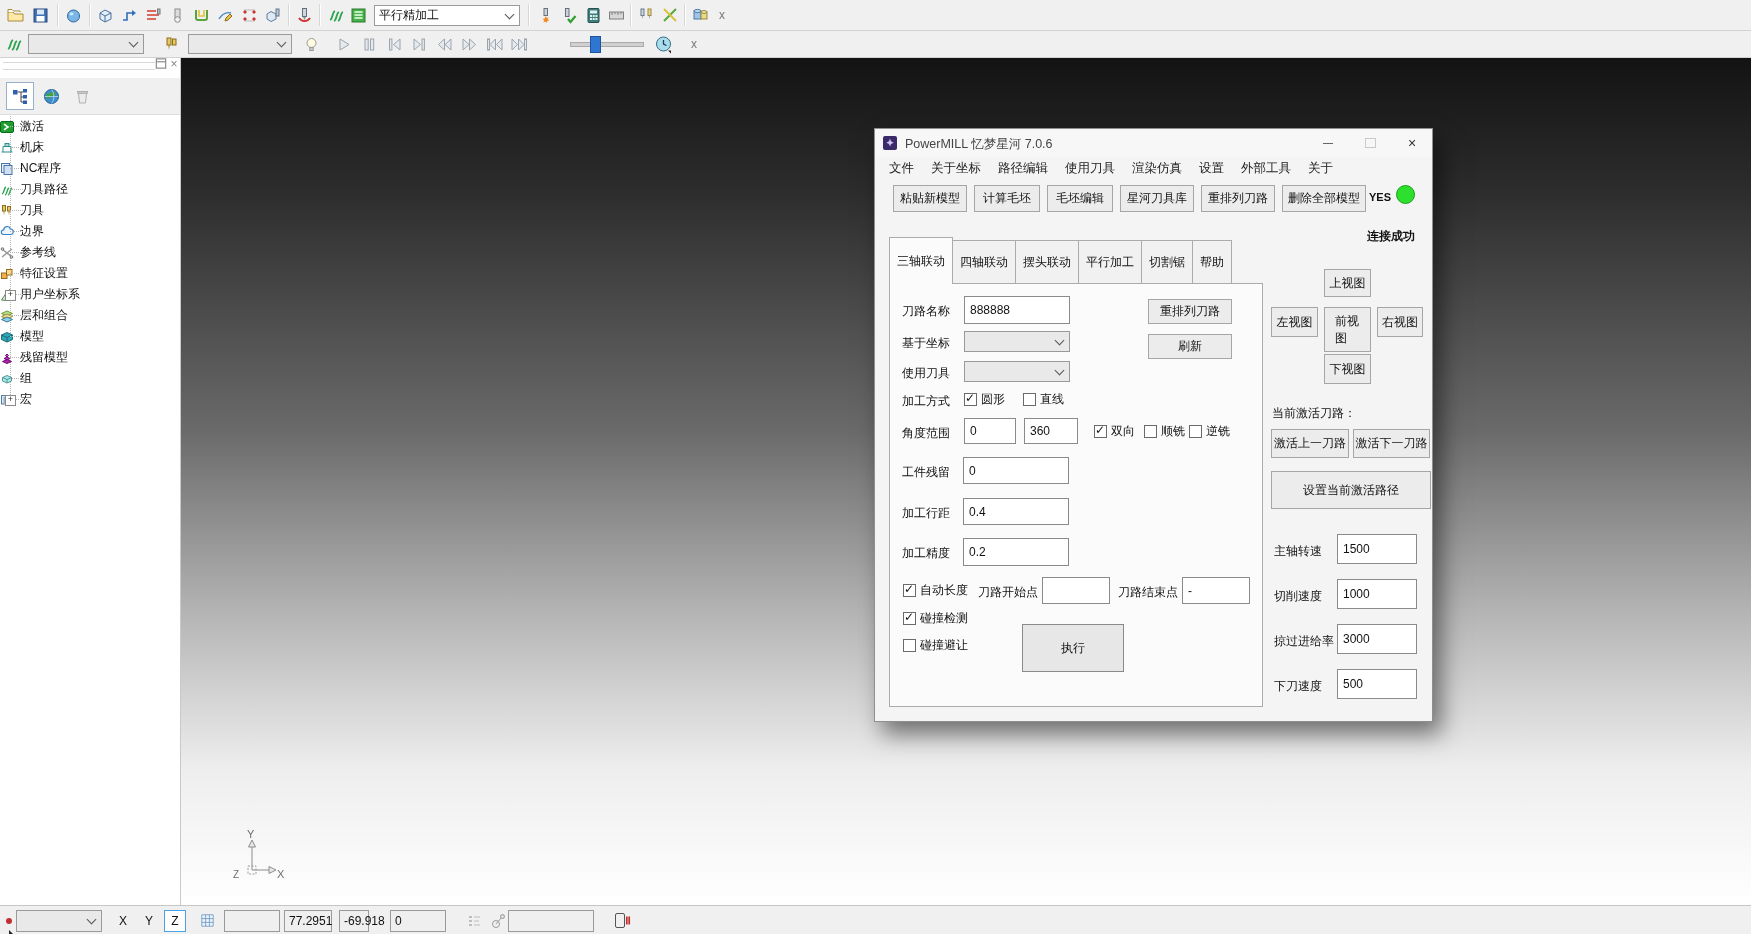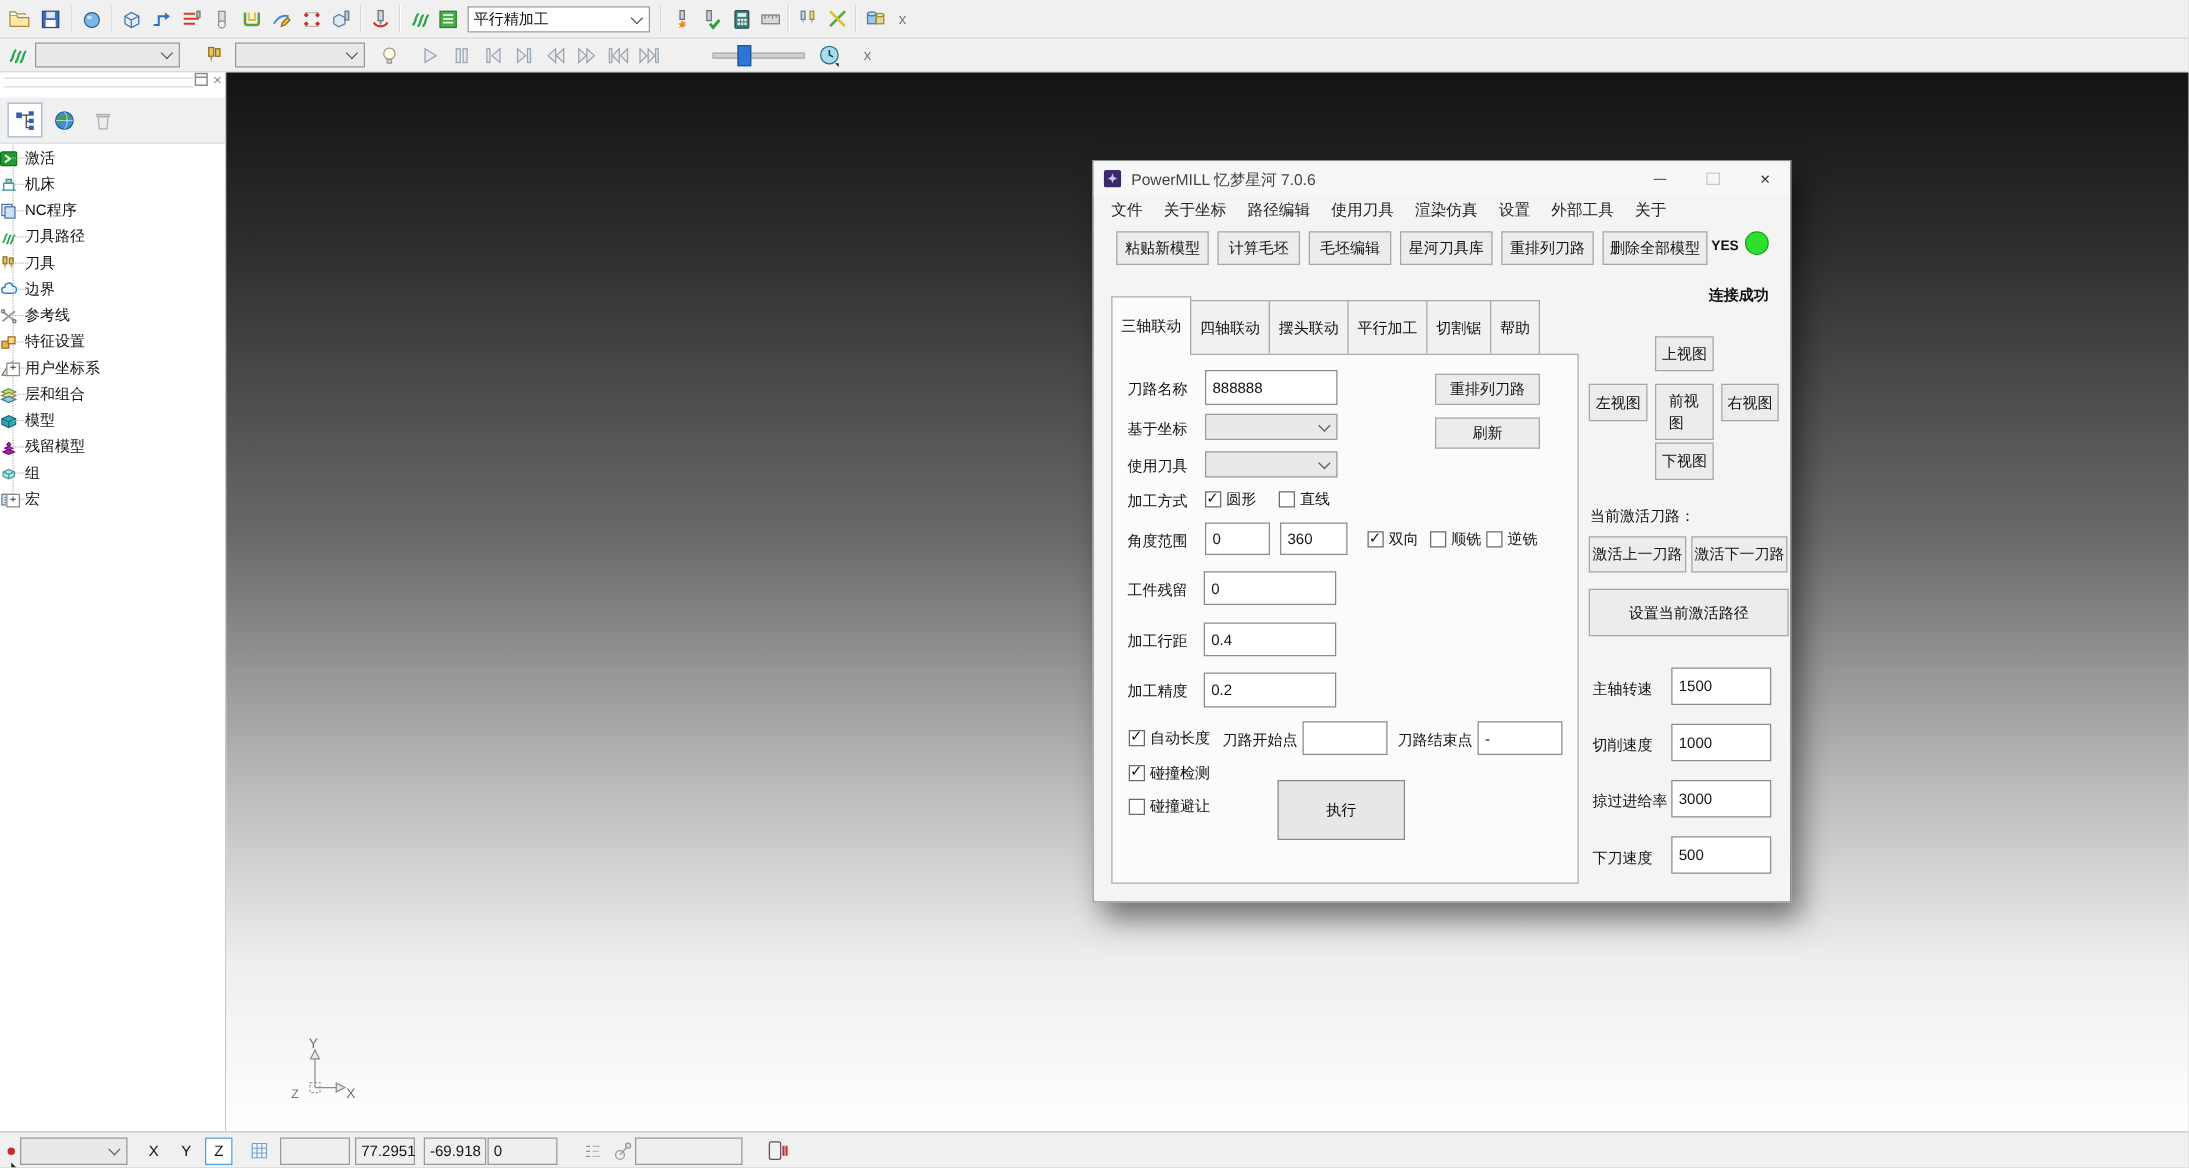--- a/index.html
+++ b/index.html
@@ -634,21 +634,21 @@
     <div class="axbtn" style="left:138px;">Y</div>
     <div class="axbtn active" style="left:164px;">Z</div>
     <div class="ti" style="left:196px;top:3px;">
         <svg viewBox="0 0 20 20">
           <path d="M4 4h12v12H4z" fill="#eef4fb" stroke="#7aa0c8"></path>
           <path d="M8 4v12M12 4v12M4 8h12M4 12h12" stroke="#7aa0c8"></path>
         </svg>
       </div>
     <div class="sfield" style="left:224px;width:56px;"></div>
     <div class="sfield" style="left:284px;width:48px;">77.2951</div>
-    <div class="sfield" style="left:339px;width:50px;">-69.918</div>
+    <div class="sfield" style="left:339px;width:30px;">-69.918</div>
     <div class="sfield" style="left:390px;width:56px;">0</div>
     <div class="ti" style="left:464px;top:4px;">
         <svg viewBox="0 0 19 19">
           <path d="M3 5h3M3 9h3M3 13h3" stroke="#8a8a8a"></path>
           <path d="M8 5h6M8 9h5M8 13h6" stroke="#bdbdbd"></path>
         </svg>
       </div>
     <div class="ti" style="left:486px;top:4px;">
         <svg viewBox="0 0 19 19">
           <circle cx="8" cy="12" r="3.5" fill="none" stroke="#9a9a9a"></circle>

